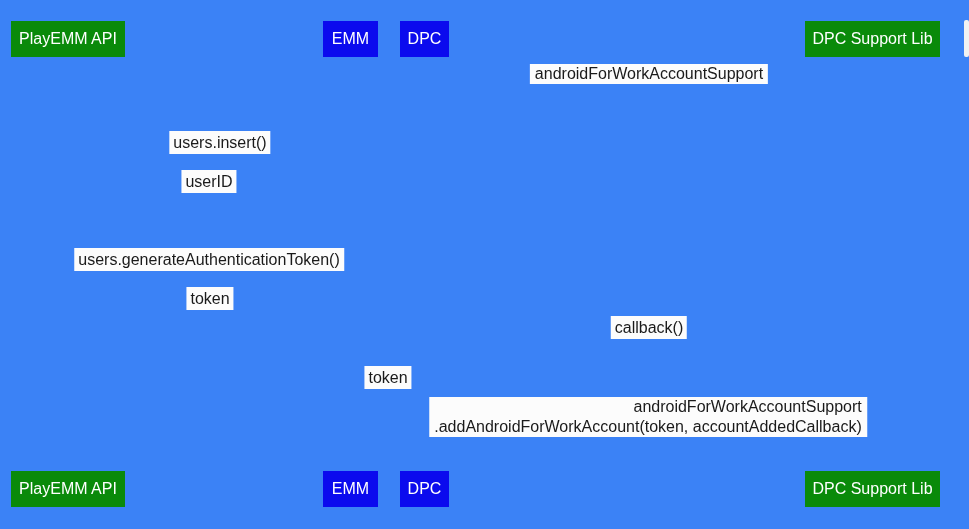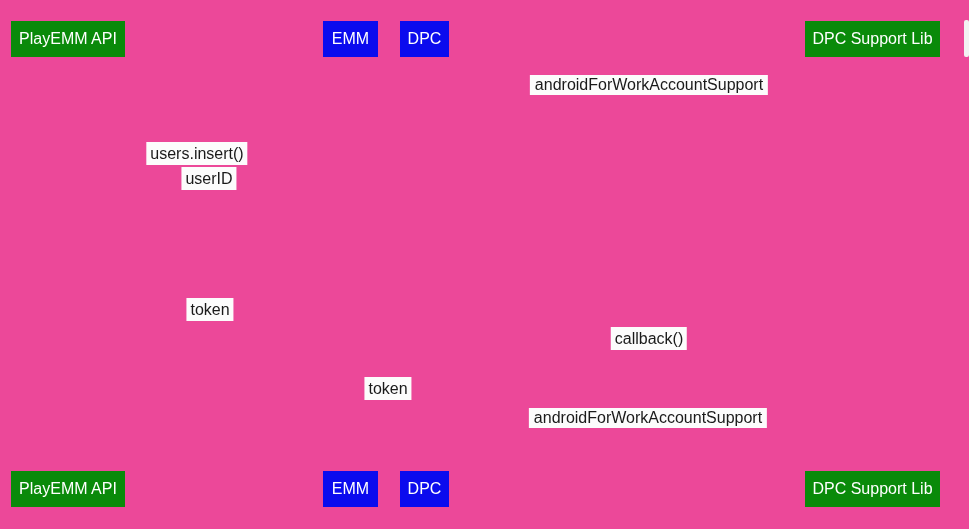--- a/index.html
+++ b/index.html
@@ -29,37 +29,36 @@
   .msg-label {
     position: absolute;
     transform: translateX(-50%);
     background: #fcfcfc;
     color: #1a1a1a;
     font-size: 16px;
     line-height: 23px;
     padding: 0 4px;
     white-space: nowrap;
     text-align: right;
-    margin-top: 11px;
   }
   .msg-label.two-line {
     line-height: 20px;
     padding: 0 5px;
   }
   .msg-line { display: block; }
   .v-scroll-thumb {
     position: absolute;
     background: #f2f2f2;
     border-radius: 2px;
   }
 </style>
 </head>
 <body>
 
-<div id="canvas" style="background: #ec4899; text-decoration: underline;">
+<div id="canvas" style="background: #3b82f6; text-decoration: underline;">
     <div class="actor-box" style="left: 11px; top: 21px; width: 114px; height: 36px; background: rgb(10, 138, 10); color: rgb(255, 255, 255);">
       <span>PlayEMM API</span>
     </div>
     <div class="actor-box" style="left: 323px; top: 21px; width: 55px; height: 36px; background: rgb(11, 11, 238); color: rgb(255, 255, 255);">
       <span>EMM</span>
     </div>
     <div class="actor-box" style="left: 400px; top: 21px; width: 49px; height: 36px; background: rgb(11, 11, 238); color: rgb(255, 255, 255);">
       <span>DPC</span>
     </div>
     <div class="actor-box" style="left: 805px; top: 21px; width: 135px; height: 36px; background: rgb(10, 138, 10); color: rgb(255, 255, 255);">
@@ -73,32 +72,36 @@
     </div>
     <div class="actor-box" style="left: 400px; top: 471px; width: 49px; height: 36px; background: rgb(11, 11, 238); color: rgb(255, 255, 255);">
       <span>DPC</span>
     </div>
     <div class="actor-box" style="left: 805px; top: 471px; width: 135px; height: 36px; background: rgb(10, 138, 10); color: rgb(255, 255, 255);">
       <span>DPC Support Lib</span>
     </div>
     <div class="msg-label two-line" style="left: 649px; top: 64px; background: rgb(252, 252, 252); color: rgb(26, 26, 26);">
       <span class="msg-line">androidForWorkAccountSupport</span>
     </div>
-    <div class="msg-label" style="left: 197px; top: 131px; background: rgb(252, 252, 252); color: rgb(26, 26, 26);">
+    <div class="msg-label" style="left: 220px; top: 131px; background: rgb(252, 252, 252); color: rgb(26, 26, 26);">
       <span class="msg-line">users.insert()</span>
     </div>
-    <div class="msg-label" style="left: 209px; top: 156px; background: rgb(252, 252, 252); color: rgb(26, 26, 26);">
+    <div class="msg-label" style="left: 209px; top: 170px; background: rgb(252, 252, 252); color: rgb(26, 26, 26);">
       <span class="msg-line">userID</span>
+    </div>
+    <div class="msg-label" style="left: 209px; top: 248px; background: rgb(252, 252, 252); color: rgb(26, 26, 26);">
+      <span class="msg-line">users.generateAuthenticationToken()</span>
     </div>
     <div class="msg-label" style="left: 210px; top: 287px; background: rgb(252, 252, 252); color: rgb(26, 26, 26);">
       <span class="msg-line">token</span>
     </div>
     <div class="msg-label" style="left: 649px; top: 316px; background: rgb(252, 252, 252); color: rgb(26, 26, 26);">
       <span class="msg-line">callback()</span>
     </div>
     <div class="msg-label" style="left: 388px; top: 366px; background: rgb(252, 252, 252); color: rgb(26, 26, 26);">
       <span class="msg-line">token</span>
     </div>
     <div class="msg-label two-line" style="left: 648px; top: 397px; background: rgb(252, 252, 252); color: rgb(26, 26, 26);">
       <span class="msg-line">androidForWorkAccountSupport</span>
+      <span class="msg-line">.addAndroidForWorkAccount(token, accountAddedCallback)</span>
     </div>
     <div class="v-scroll-thumb" style="left: 964px; top: 20px; width: 5px; height: 37px;"></div>
   </div>
 
 </body></html>

